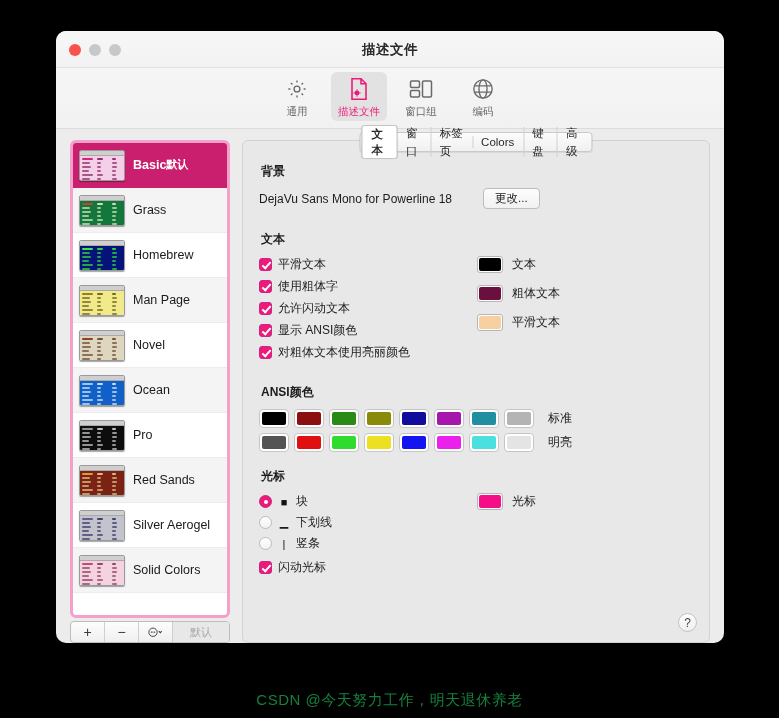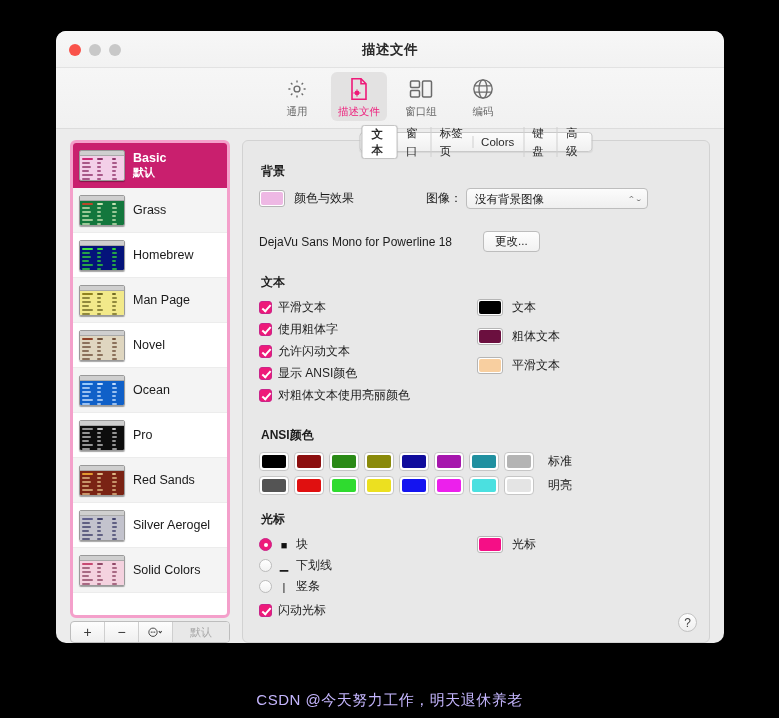--- a/index.html
+++ b/index.html
@@ -80,21 +80,21 @@
   .thumb {
     width: 46px; height: 31px; flex: none;
     border-radius: 2px; position: relative; overflow: hidden;
     box-shadow: 0 1px 1px rgba(0,0,0,.35);
     border: 1px solid #9a9a9a;
   }
   .thumb .bar { position: absolute; left: 0; right: 0; top: 0; height: 5px; background: #cfcfcf;
                 border-bottom: 1px solid #a9a9a9; }
   .thumb .scr { position: absolute; left: 0; right: 0; top: 5px; bottom: 0; }
   .thumb .ln { position: absolute; height: 2px; border-radius: 1px; }
-  .pname { display: flex; flex-direction: column; line-height: 1.18; min-width: 0; }
+  .pname { display: flex; flex-direction: row; line-height: 1.18; min-width: 0; }
   .pname .t { font-size: 12.5px; color: #1a1a1a; white-space: nowrap; }
   .prow.sel .pname .t { color: #fff; font-weight: 700; }
   .pname .s { font-size: 11px; color: #fff; font-weight: 700; }
 
   #sbbar { height: 22px; margin-top: 3px; display: flex; align-items: stretch;
            border: 1px solid #bdbdbd; border-radius: 4px; overflow: hidden;
            background: linear-gradient(#fdfdfd,#efefef); }
   .sbbtn { width: 34px; display: flex; align-items: center; justify-content: center;
            border-right: 1px solid #cfcfcf; font-size: 14px; color: #3a3a3a; }
   .sbbtn.wide { flex: 1; border-right: none; background: #e8e8e8; color: #a9a9a9; font-size: 11px; }
@@ -192,21 +192,21 @@
     position: absolute; right: 12px; bottom: 10px;
     width: 19px; height: 19px; border-radius: 50%;
     background: linear-gradient(#fdfdfd,#efefef);
     border: 1px solid #c2c2c2;
     font-size: 12px; color: #444;
     display: flex; align-items: center; justify-content: center;
   }
 
   #watermark {
     position: absolute; left: 0; right: 0; bottom: 8px;
-    text-align: center; color: #c4b5fd; font-size: 15px;
+    text-align: center; color: #15803d; font-size: 15px;
     letter-spacing: .5px;
   }
   .cur-glyph { font-size: 11px; color: #111; width: 12px; text-align: center; display: inline-block; }
 </style>
 </head>
 <body>
 
 <div id="window">
 
   <div id="titlebar">
@@ -568,30 +568,20 @@
       <div id="tabs">
           <div class="tab active">文本</div>
           <div class="tab">窗口</div>
           <div class="tab">标签页</div>
           <div class="tab">Colors</div>
           <div class="tab">键盘</div>
           <div class="tab">高级</div>
         </div>
 
       <div class="sechead">背景</div>
-      <div class="row" style="margin-bottom:22px;">
-        <span class="swatch">
-            <i id="bg-color" style="background: rgb(238, 184, 228);"></i>
-          </span>
-        <span class="lbl" style="margin-left:9px;">颜色与效果</span>
-        <span class="lbl" style="margin-left:72px;">图像：</span>
-        <span class="popwrap" style="margin-left:4px;">
-          <select class="pop" id="bg-image-select"><option>没有背景图像</option></select>
-        </span>
-      </div>
 
       <div class="row" style="margin-bottom:22px;">
         <span class="lbl">DejaVu Sans Mono for Powerline 18</span>
         <button class="btn" style="margin-left:31px;">更改...</button>
       </div>
 
       <div class="sechead">文本</div>
       <div style="display:flex; margin-bottom:18px;">
         <div id="text-checks" style="width:218px;">
             <div class="chk">

